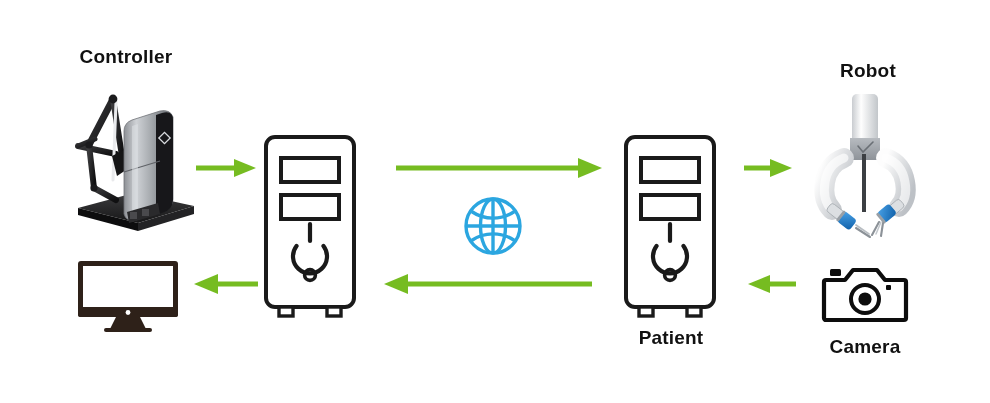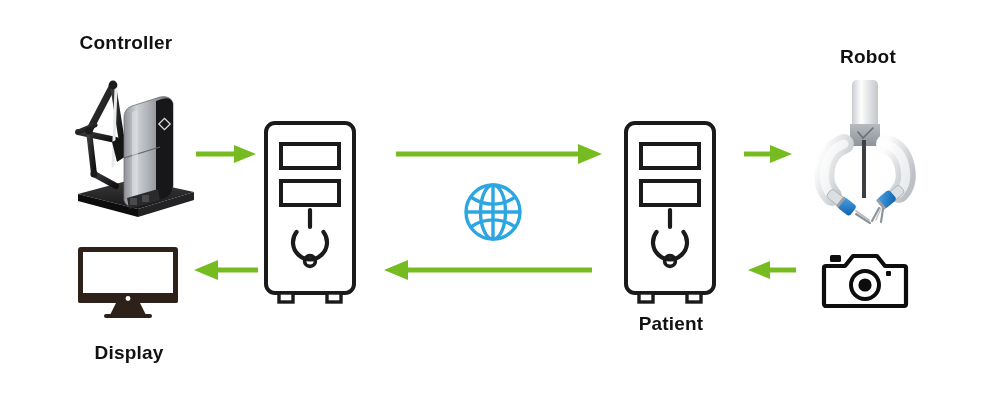--- a/index.html
+++ b/index.html
@@ -1,21 +1,21 @@
 <!DOCTYPE html>
 <html><head>
 <meta charset="utf-8">
 <style>
   html,body{margin:0;padding:0;}
   body{
     width:990px;height:403px;background:#ffffff;
     font-family:"Liberation Sans", sans-serif;
     overflow:hidden;position:relative;
   }
-  .stage{position:absolute;left:0;top:2px;width:990px;height:305px;}
+  .stage{position:absolute;left:0;top:16px;width:990px;height:305px;}
   .node{position:absolute;}
   .lbl{
     position:absolute;font-weight:bold;color:#111111;
     font-size:19px;letter-spacing:.2px;white-space:nowrap;
     text-align:center;
   }
   svg{display:block;overflow:visible;}
 </style>
 </head>
 <body>
@@ -224,20 +224,21 @@
 
       <path d="M3 14 L22 14 L30 4 L54 4 L62 14 L81 14 A2 2 0 0 1 83 16 L83 52
                A2 2 0 0 1 81 54 L3 54 A2 2 0 0 1 1 52 L1 16 A2 2 0 0 1 3 14 Z" fill="#ffffff" stroke="#0d0d0d" stroke-width="4.2" stroke-linejoin="round"></path>
 
       <circle cx="42" cy="33" r="14" fill="#ffffff" stroke="#0d0d0d" stroke-width="4"></circle>
       <circle cx="42" cy="33" r="6.6" fill="#0d0d0d"></circle>
 
       <rect x="63" y="19" width="5" height="5" rx="1" fill="#0d0d0d"></rect>
     </svg>
   </div>
+  <div class="lbl" style="left:822px;top:320px;width:86px;">Camera</div>
 
   <div class="node" style="left:380px;top:257px;">
     <svg width="212" height="22" viewBox="0 0 212 22">
       <path d="M24 11 L212 11" stroke="#76bc21" stroke-width="5" fill="none"></path>
       <path d="M28 1 L4 11 L28 21 Z" fill="#76bc21"></path>
     </svg>
   </div>
 
   <div class="node" style="left:192px;top:257px;">
     <svg width="66" height="22" viewBox="0 0 66 22">
@@ -252,15 +253,14 @@
       <rect x="2" y="2" width="100" height="56" rx="3" fill="#2e2119"></rect>
       <rect x="7" y="7" width="90" height="41" fill="#ffffff"></rect>
 
       <rect x="2" y="48" width="100" height="10" rx="2" fill="#2e2119"></rect>
       <circle cx="52" cy="53.5" r="2.4" fill="#ffffff"></circle>
 
       <path d="M40 58 L64 58 L70 70 L34 70 Z" fill="#2e2119"></path>
       <rect x="28" y="69" width="48" height="4" rx="2" fill="#2e2119"></rect>
     </svg>
   </div>
-  <div class="lbl" style="left:84px;top:340px;width:90px;">Display</div>
 
 </div>
 
 </body></html>

